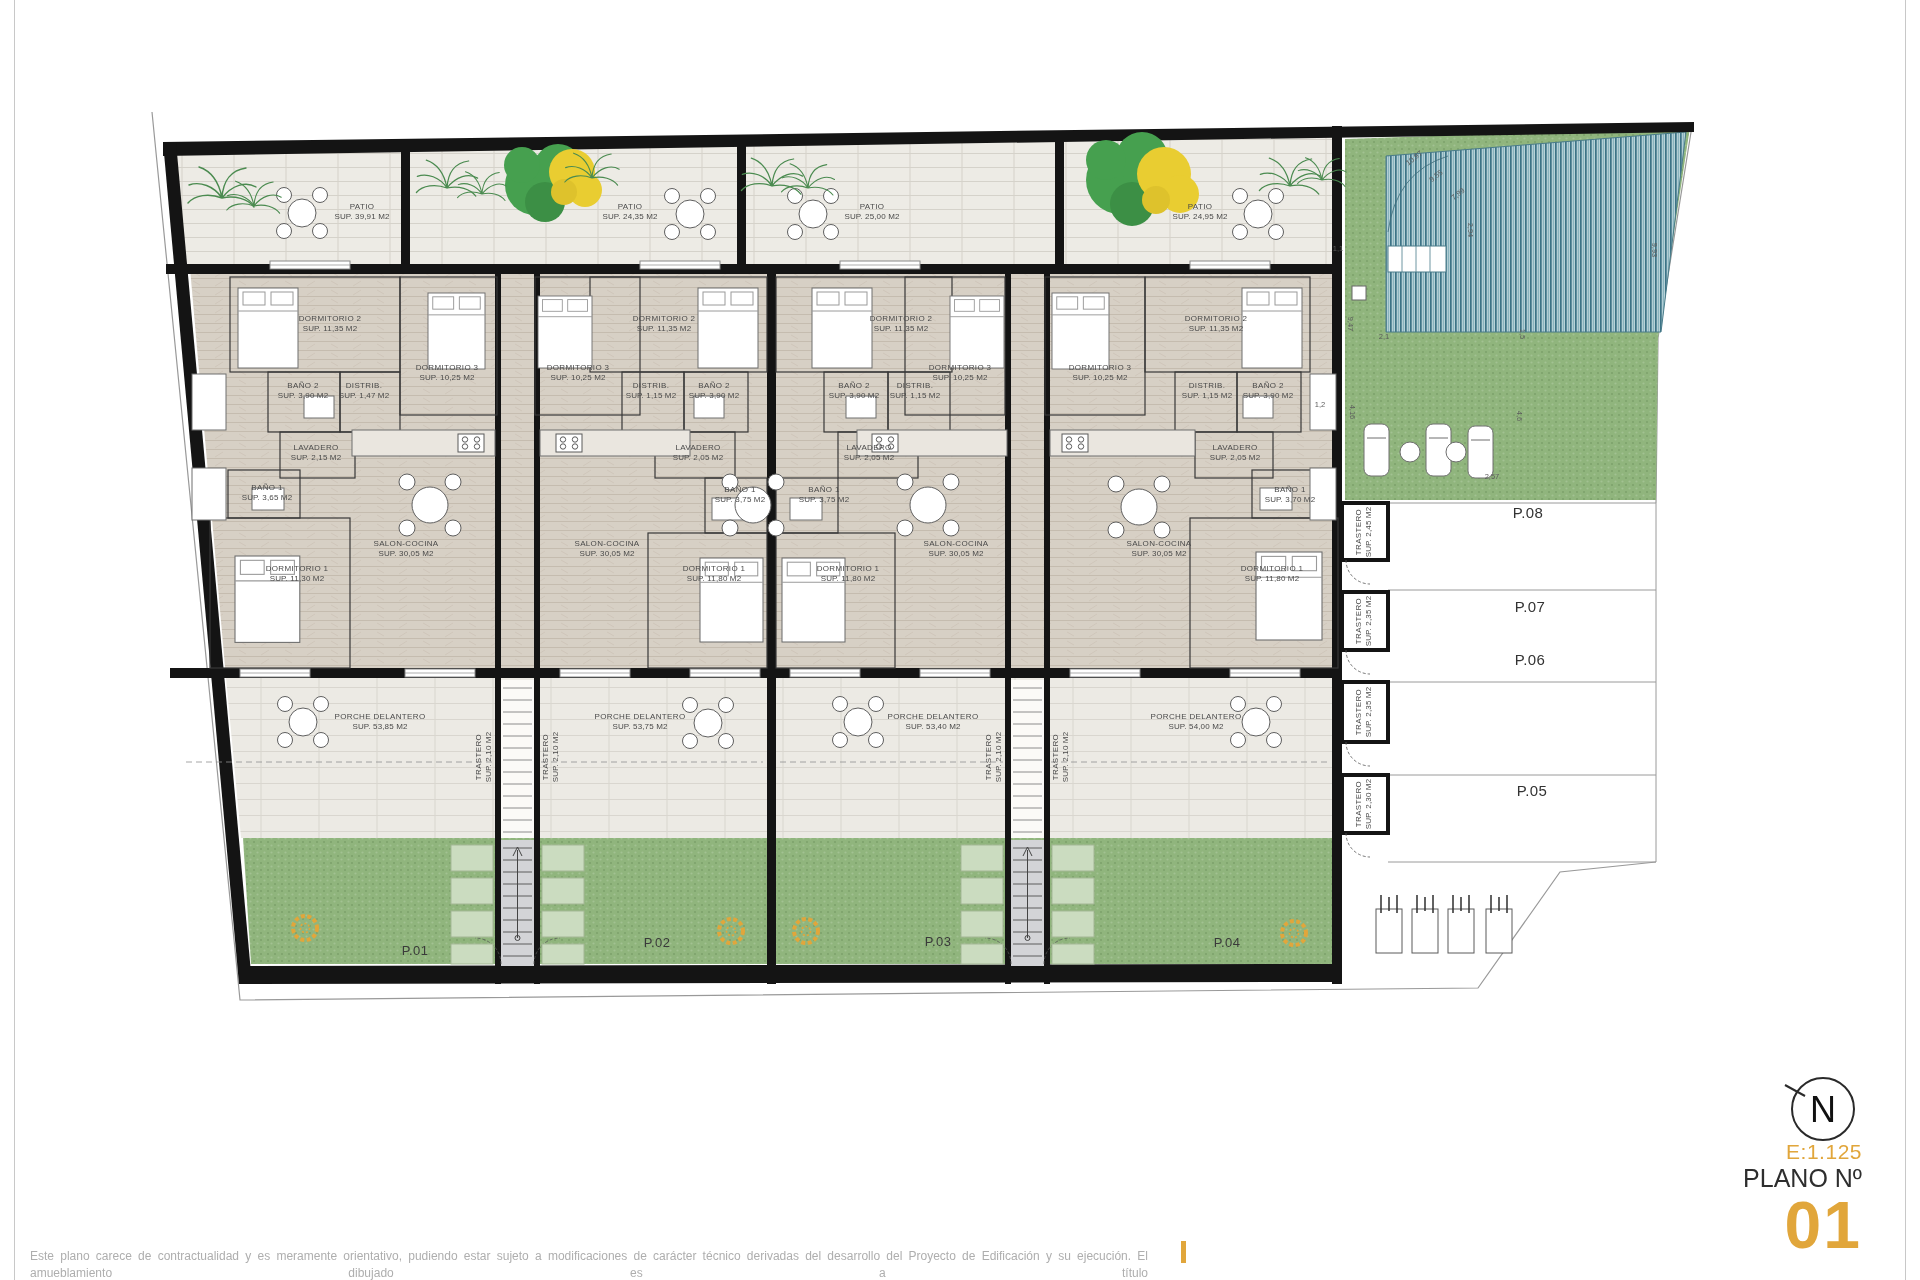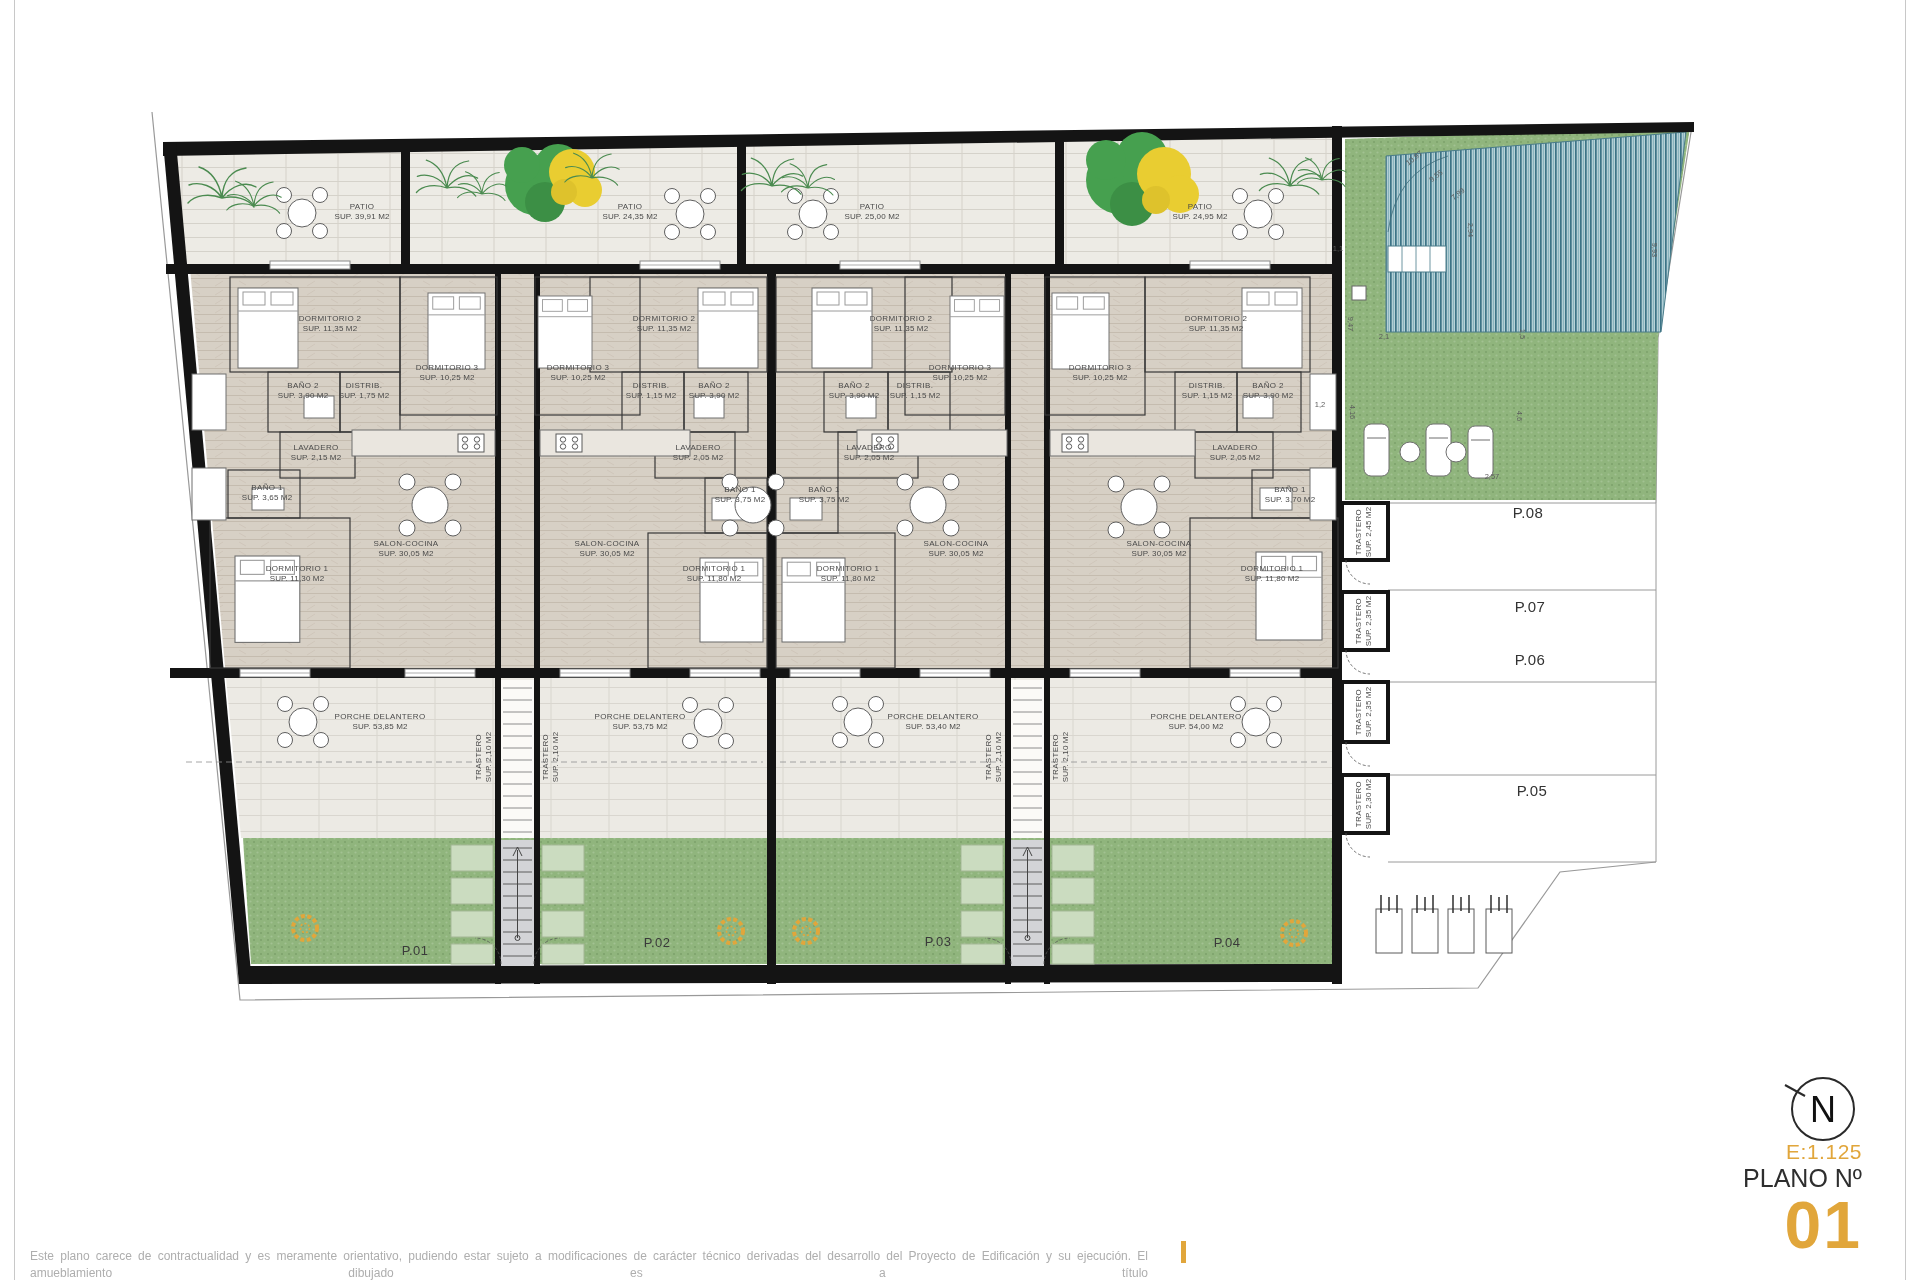--- a/index.html
+++ b/index.html
@@ -383,21 +383,21 @@
       <div class="rlabel" style="left: 447px; top: 373px; transform: translate(-50%, -50%);">
         <div>DORMITORIO 3</div>
         <div>SUP. 10,25 M2</div>
       </div>
       <div class="rlabel" style="left: 303px; top: 391px; transform: translate(-50%, -50%);">
         <div>BAÑO 2</div>
         <div>SUP. 3,90 M2</div>
       </div>
       <div class="rlabel" style="left: 364px; top: 391px; transform: translate(-50%, -50%);">
         <div>DISTRIB.</div>
-        <div>SUP. 1,75 M2</div>
+        <div>SUP. 1,47 M2</div>
       </div>
       <div class="rlabel" style="left: 316px; top: 453px; transform: translate(-50%, -50%);">
         <div>LAVADERO</div>
         <div>SUP. 2,15 M2</div>
       </div>
       <div class="rlabel" style="left: 267px; top: 493px; transform: translate(-50%, -50%);">
         <div>BAÑO 1</div>
         <div>SUP. 3,65 M2</div>
       </div>
       <div class="rlabel" style="left: 406px; top: 549px; transform: translate(-50%, -50%);">

